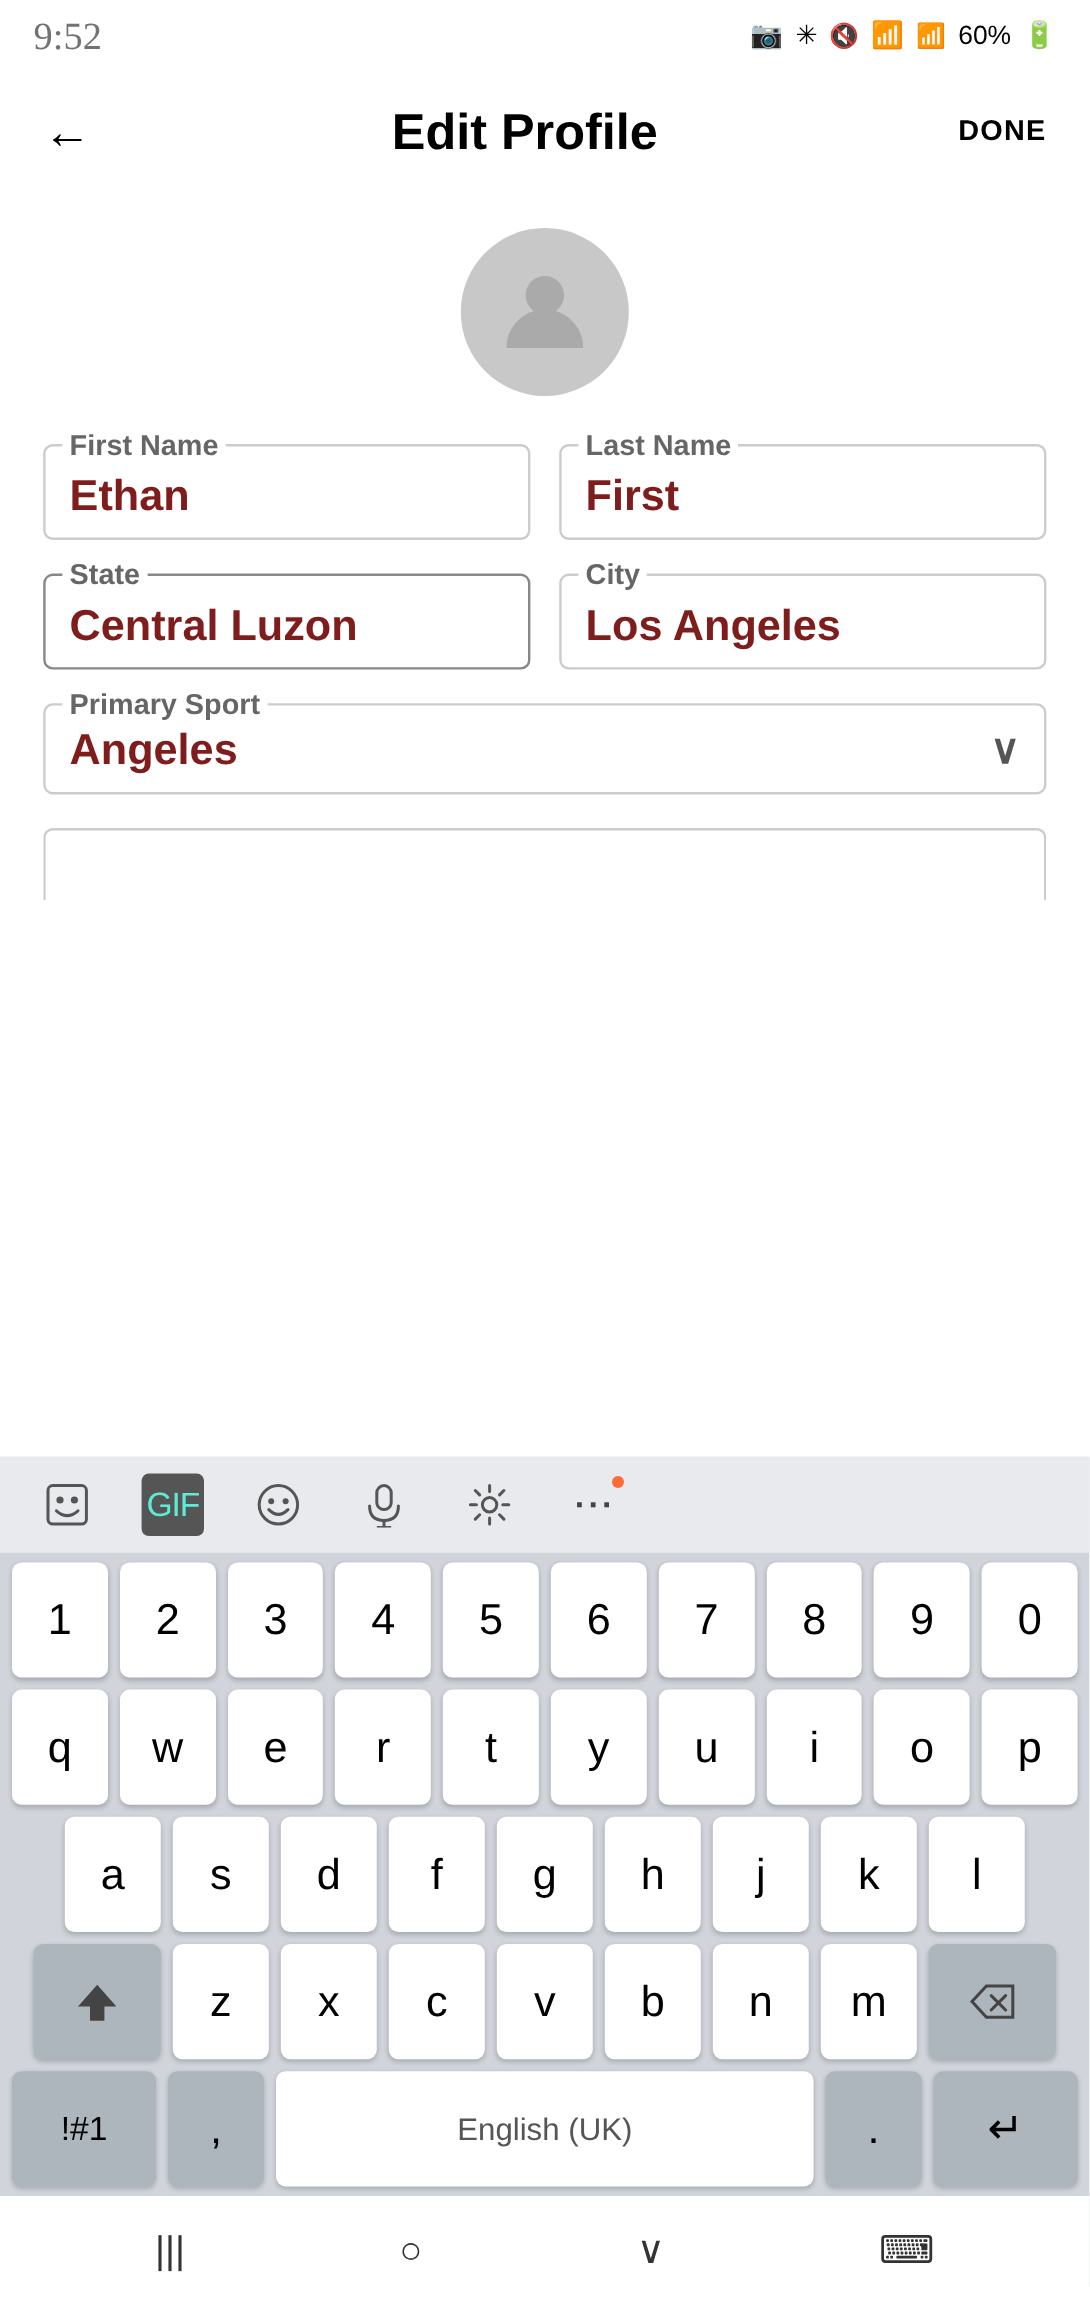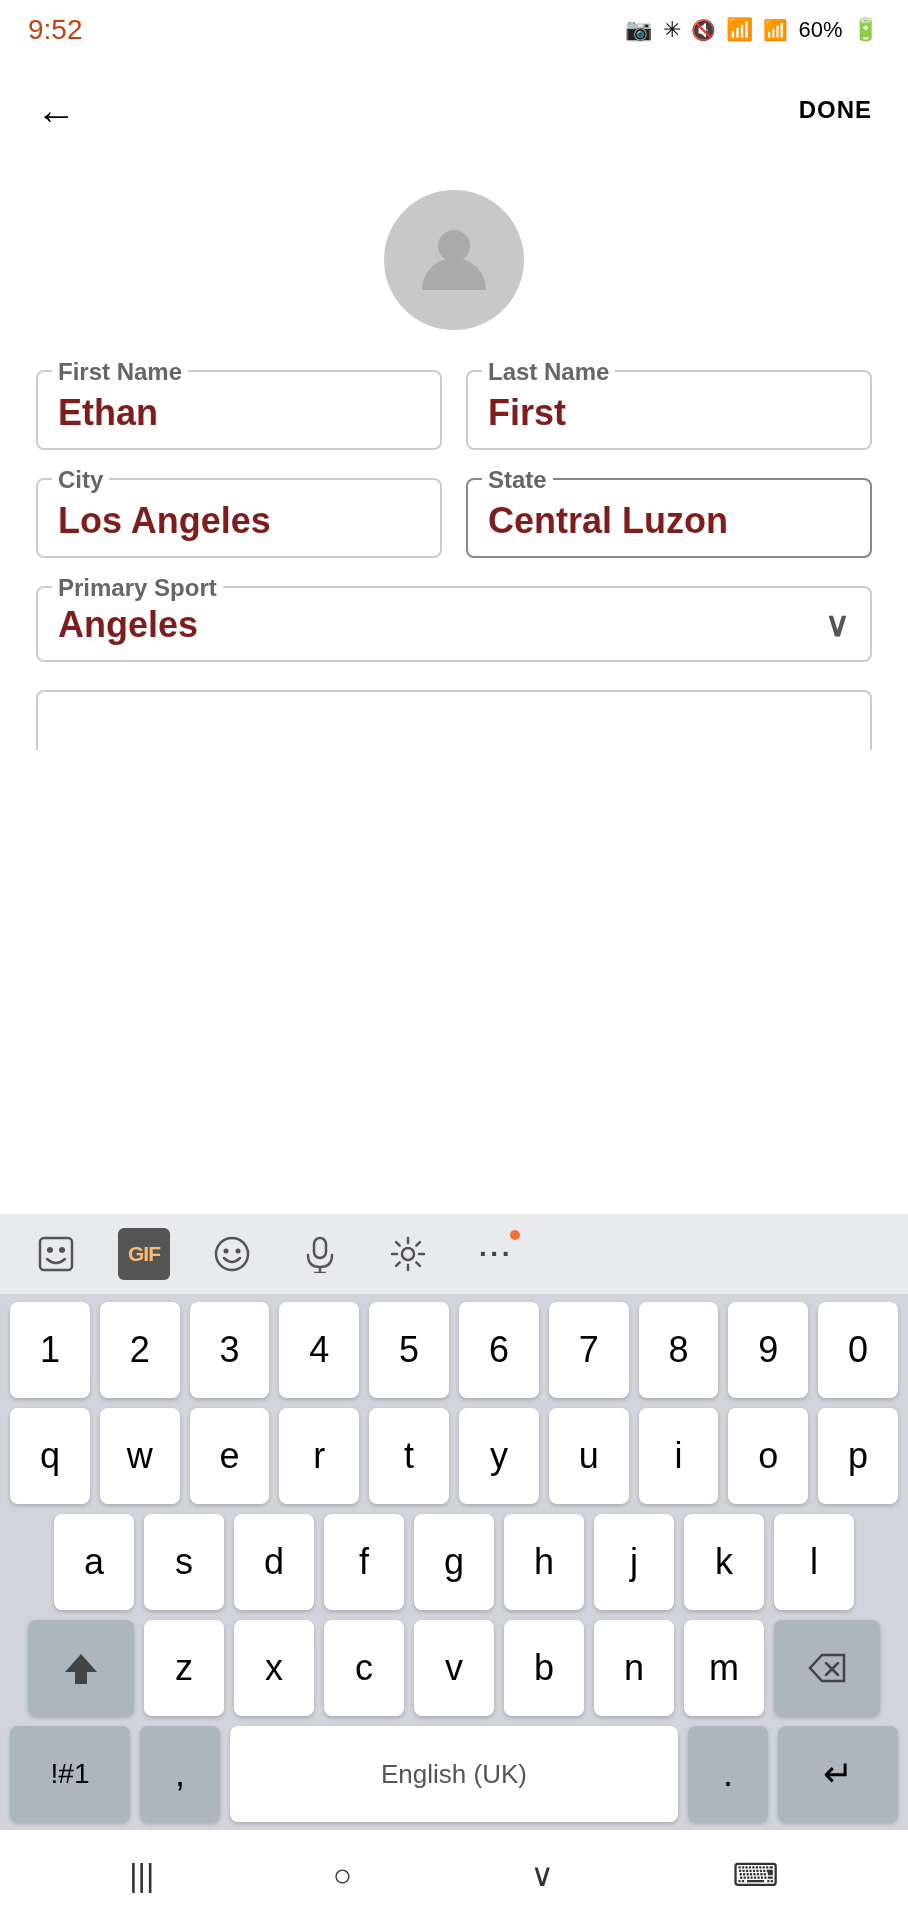--- a/index.html
+++ b/index.html
@@ -19,23 +19,24 @@
     .status-bar {
       height: 60px;
       background: #fff;
       display: flex;
       align-items: center;
       justify-content: space-between;
       padding: 0 28px;
       flex-shrink: 0;
     }
     .status-time {
-      font-size: 28px;
+      font-size: 32px;
       font-weight: 500;
-      color: #c2410c;
+      color: #737373;
+      font-family: Liberation Serif, serif;
     }
     .status-icons {
       display: flex;
       align-items: center;
       gap: 10px;
       font-size: 22px;
       color: #000;
     }
     .status-icons span { font-size: 22px; }
 
@@ -185,24 +186,24 @@
       height: 52px;
       display: flex;
       align-items: center;
       justify-content: center;
       color: #444;
       font-size: 32px;
       position: relative;
     }
     .toolbar-icon.gif-icon {
       background: #555;
-      color: #fdba74;
+      color: #5eead4;
       border-radius: 6px;
-      font-size: 21px;
-      font-weight: 700;
+      font-size: 28px;
+      font-weight: 400;
       letter-spacing: -1px;
     }
     .toolbar-icon .orange-dot {
       position: absolute;
       top: 2px;
       right: 2px;
       width: 10px;
       height: 10px;
       background: #ff6b35;
       border-radius: 50%;
@@ -298,20 +299,21 @@
     <span style="font-size:20px">🔇</span>
     <span>📶</span>
     <span style="font-size:20px">📶</span>
     <span>60%</span>
     <span>🔋</span>
   </div>
 </div>
 
 <div class="app-bar">
   <div class="back-arrow">←</div>
+  <div class="app-bar-title">Edit Profile</div>
   <div class="done-button">DONE</div>
 </div>
 
 <div class="content-area">
 
   <div class="avatar-container">
     <div class="avatar-circle">
       <div class="avatar-icon">
         <svg viewBox="0 0 80 80" fill="none" xmlns="http://www.w3.org/2000/svg">
           <circle cx="40" cy="28" r="16" fill="#aaa"></circle>
@@ -326,27 +328,27 @@
       <div class="field-label">First Name</div>
       <div class="field-value">Ethan</div>
     </div>
     <div class="field-container">
       <div class="field-label">Last Name</div>
       <div class="field-value">First</div>
     </div>
   </div>
 
   <div class="form-row">
+    <div class="field-container active">
+      <div class="field-label">State</div>
+      <div class="field-value">Central Luzon</div>
+    </div>
     <div class="field-container">
       <div class="field-label">City</div>
       <div class="field-value">Los Angeles</div>
-    </div>
-    <div class="field-container active">
-      <div class="field-label">State</div>
-      <div class="field-value">Central Luzon</div>
     </div>
   </div>
 
   <div class="form-row">
     <div class="field-container full-width">
       <div class="field-label">Primary Sport</div>
       <div class="field-value">Angeles</div>
       <div class="chevron-down">∨</div>
     </div>
   </div>

